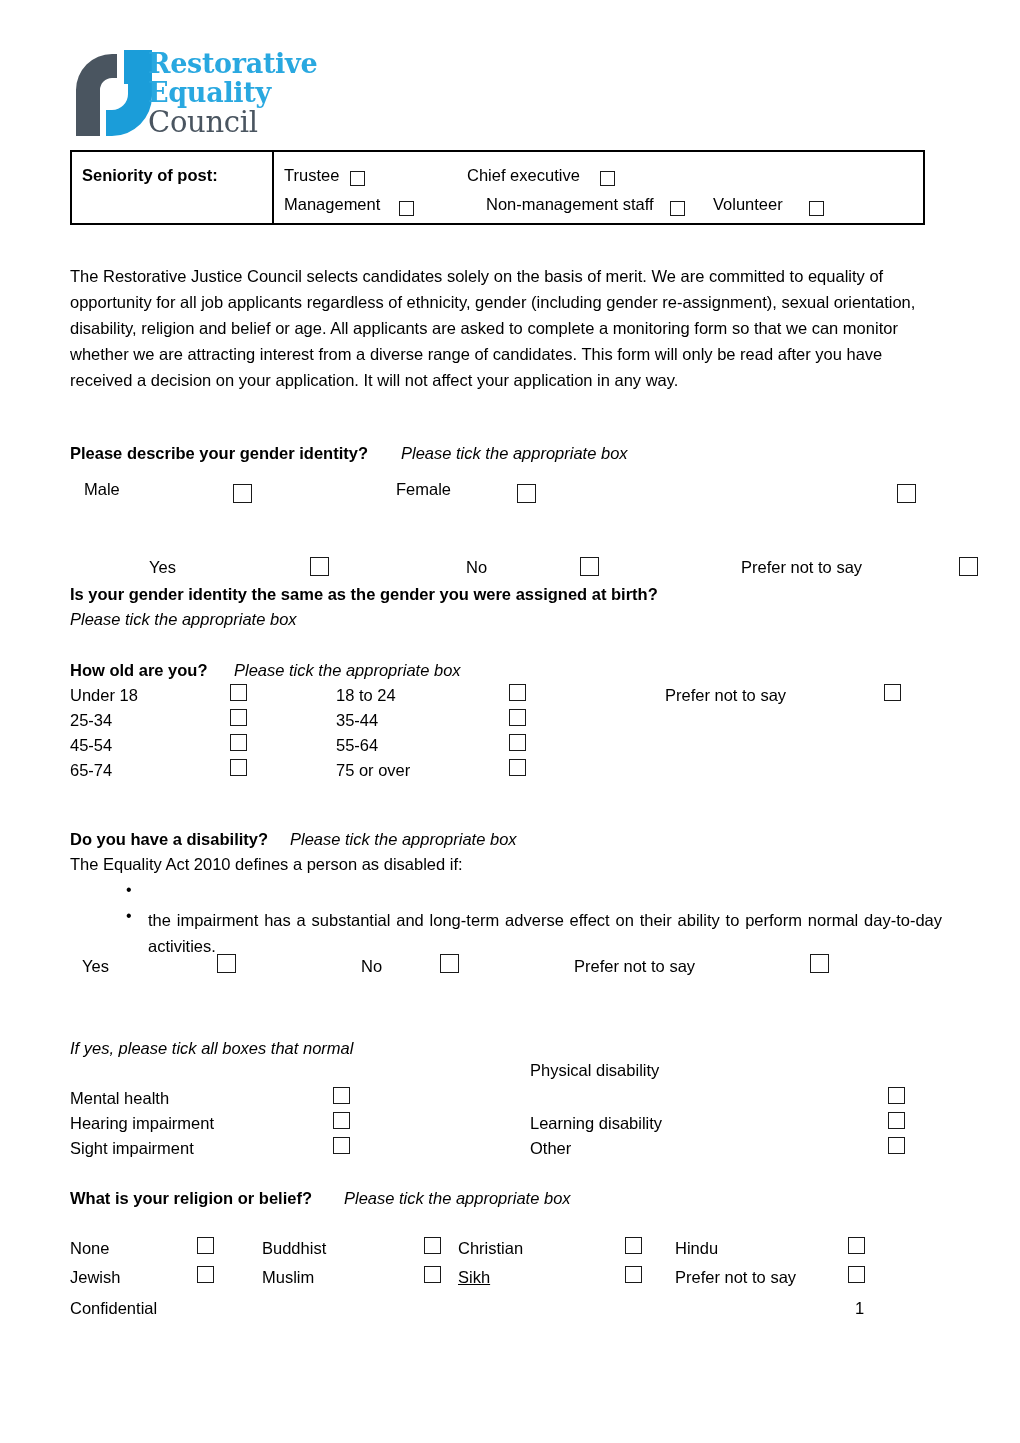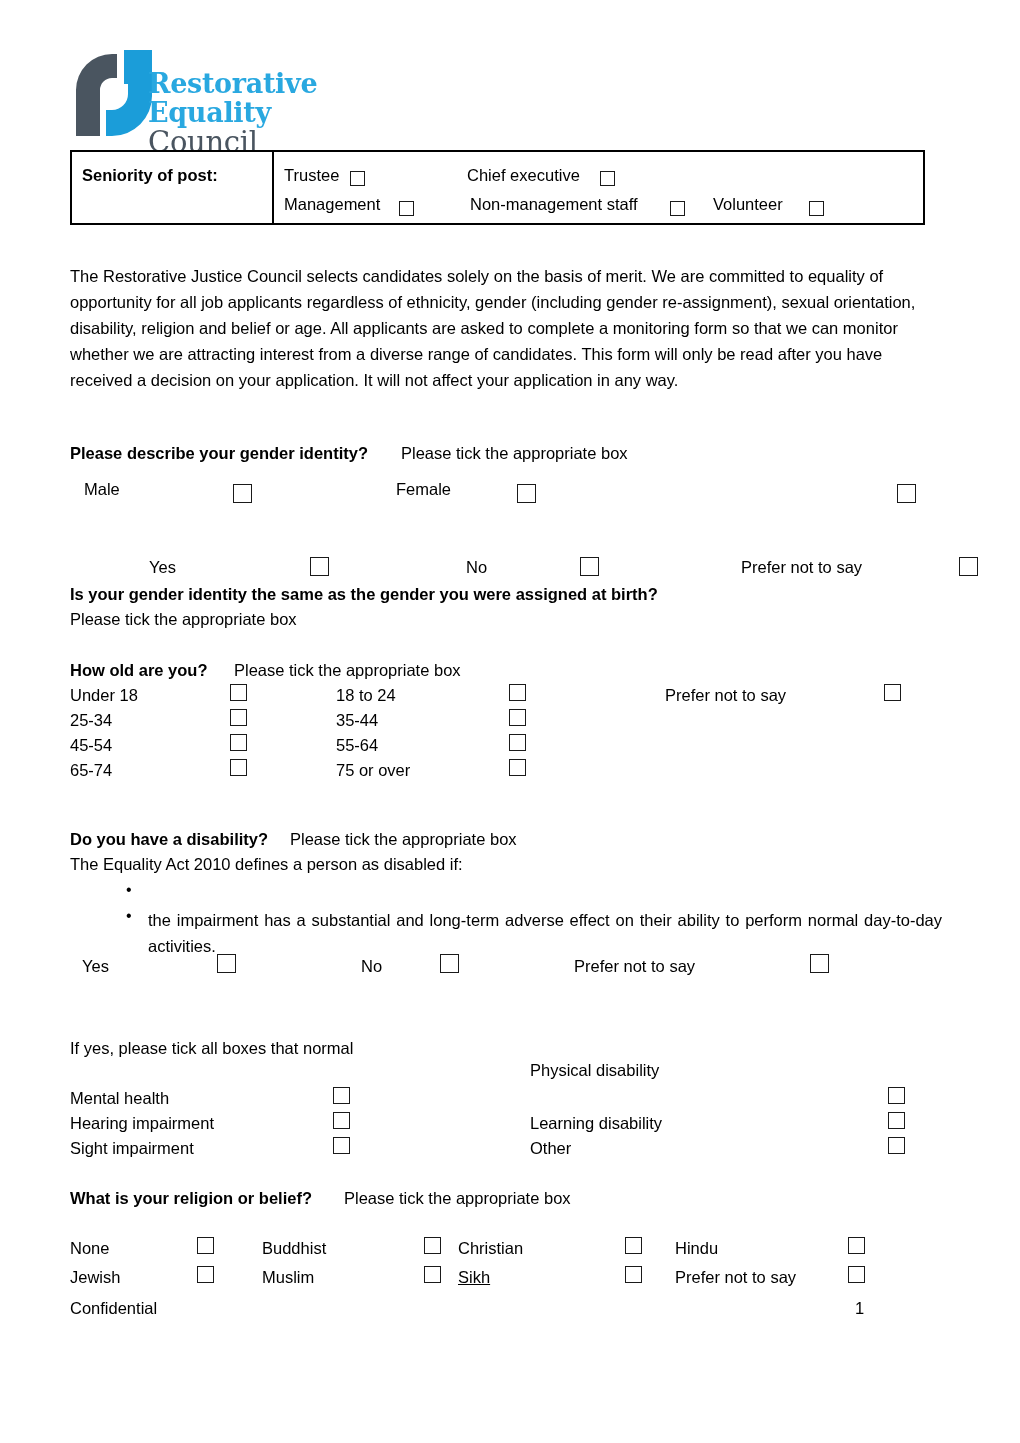--- a/index.html
+++ b/index.html
@@ -44,21 +44,21 @@
     left: 76px; top: -1px;
     width: 230px;
   }
   .logo-line {
     display: block;
     font-family: "DejaVu Serif", serif;
     font-weight: 700;
     letter-spacing: -0.3px;
     line-height: 1.0;
   }
-  .logo-line.l1 { font-size: 27px; color: #29a8e0; margin-top: 21px; }
+  .logo-line.l1 { font-size: 27px; color: #29a8e0; margin-top: 1px; }
   .logo-line.l2 { font-size: 27px; color: #29a8e0; margin-top: 2px; }
   .logo-line.l3 { font-size: 29px; color: #4a5560; margin-top: 2px; font-weight: 400; }
 
   .doc-title {
     position: absolute;
     right: 88px; top: 66px;
     font-size: 23px;
     font-weight: 700;
     color: #000;
     letter-spacing: -0.2px;
@@ -92,21 +92,21 @@
   }
 
   
   .t {
     position: absolute;
     font-size: 16.5px;
     white-space: nowrap;
     line-height: 1;
   }
   .t.b { font-weight: 700; }
-  .t.i { }
+  .t.i { font-style: italic; }
   .para {
     position: absolute;
     font-size: 16.5px;
     line-height: 26px;
   }
   .para-just { text-align: justify; }
 
   
   .cb {
     position: absolute;
@@ -159,21 +159,21 @@
 
     <div class="seniority-cell" style="left:212px; top:14px;">Trustee</div>
     <div class="cb sm" style="left:278px; top:19px;"></div>
 
     <div class="seniority-cell" style="left:395px; top:14px;">Chief executive</div>
     <div class="cb sm" style="left:528px; top:19px;"></div>
 
     <div class="seniority-cell" style="left:212px; top:43px;">Management</div>
     <div class="cb sm" style="left:327px; top:49px;"></div>
 
-    <div class="seniority-cell" style="left:398px; top:43px;">Non-management staff</div>
+    <div class="seniority-cell" style="left:414px; top:43px;">Non-management staff</div>
     <div class="cb sm" style="left:598px; top:49px;"></div>
 
     <div class="seniority-cell" style="left:641px; top:43px;">Volunteer</div>
     <div class="cb sm" style="left:737px; top:49px;"></div>
   </div>
 
   <div class="para" style="left:70px; top:263px; width:872px;">The Restorative Justice Council selects candidates solely on the basis of merit. We are committed to equality of opportunity for all job applicants regardless of ethnicity, gender (including gender re-assignment), sexual orientation, disability, religion and belief or age.  All applicants are asked to complete a monitoring form so that we can monitor whether we are attracting interest from a diverse range of candidates. This form will only be read after you have received a decision on your application. It will not affect your application in any way.</div>
 
   <div class="t b" style="left:70px; top:445px;">Please describe your gender identity?</div>
   <div class="t i" style="left:401px; top:445px;">Please tick the appropriate box</div>

